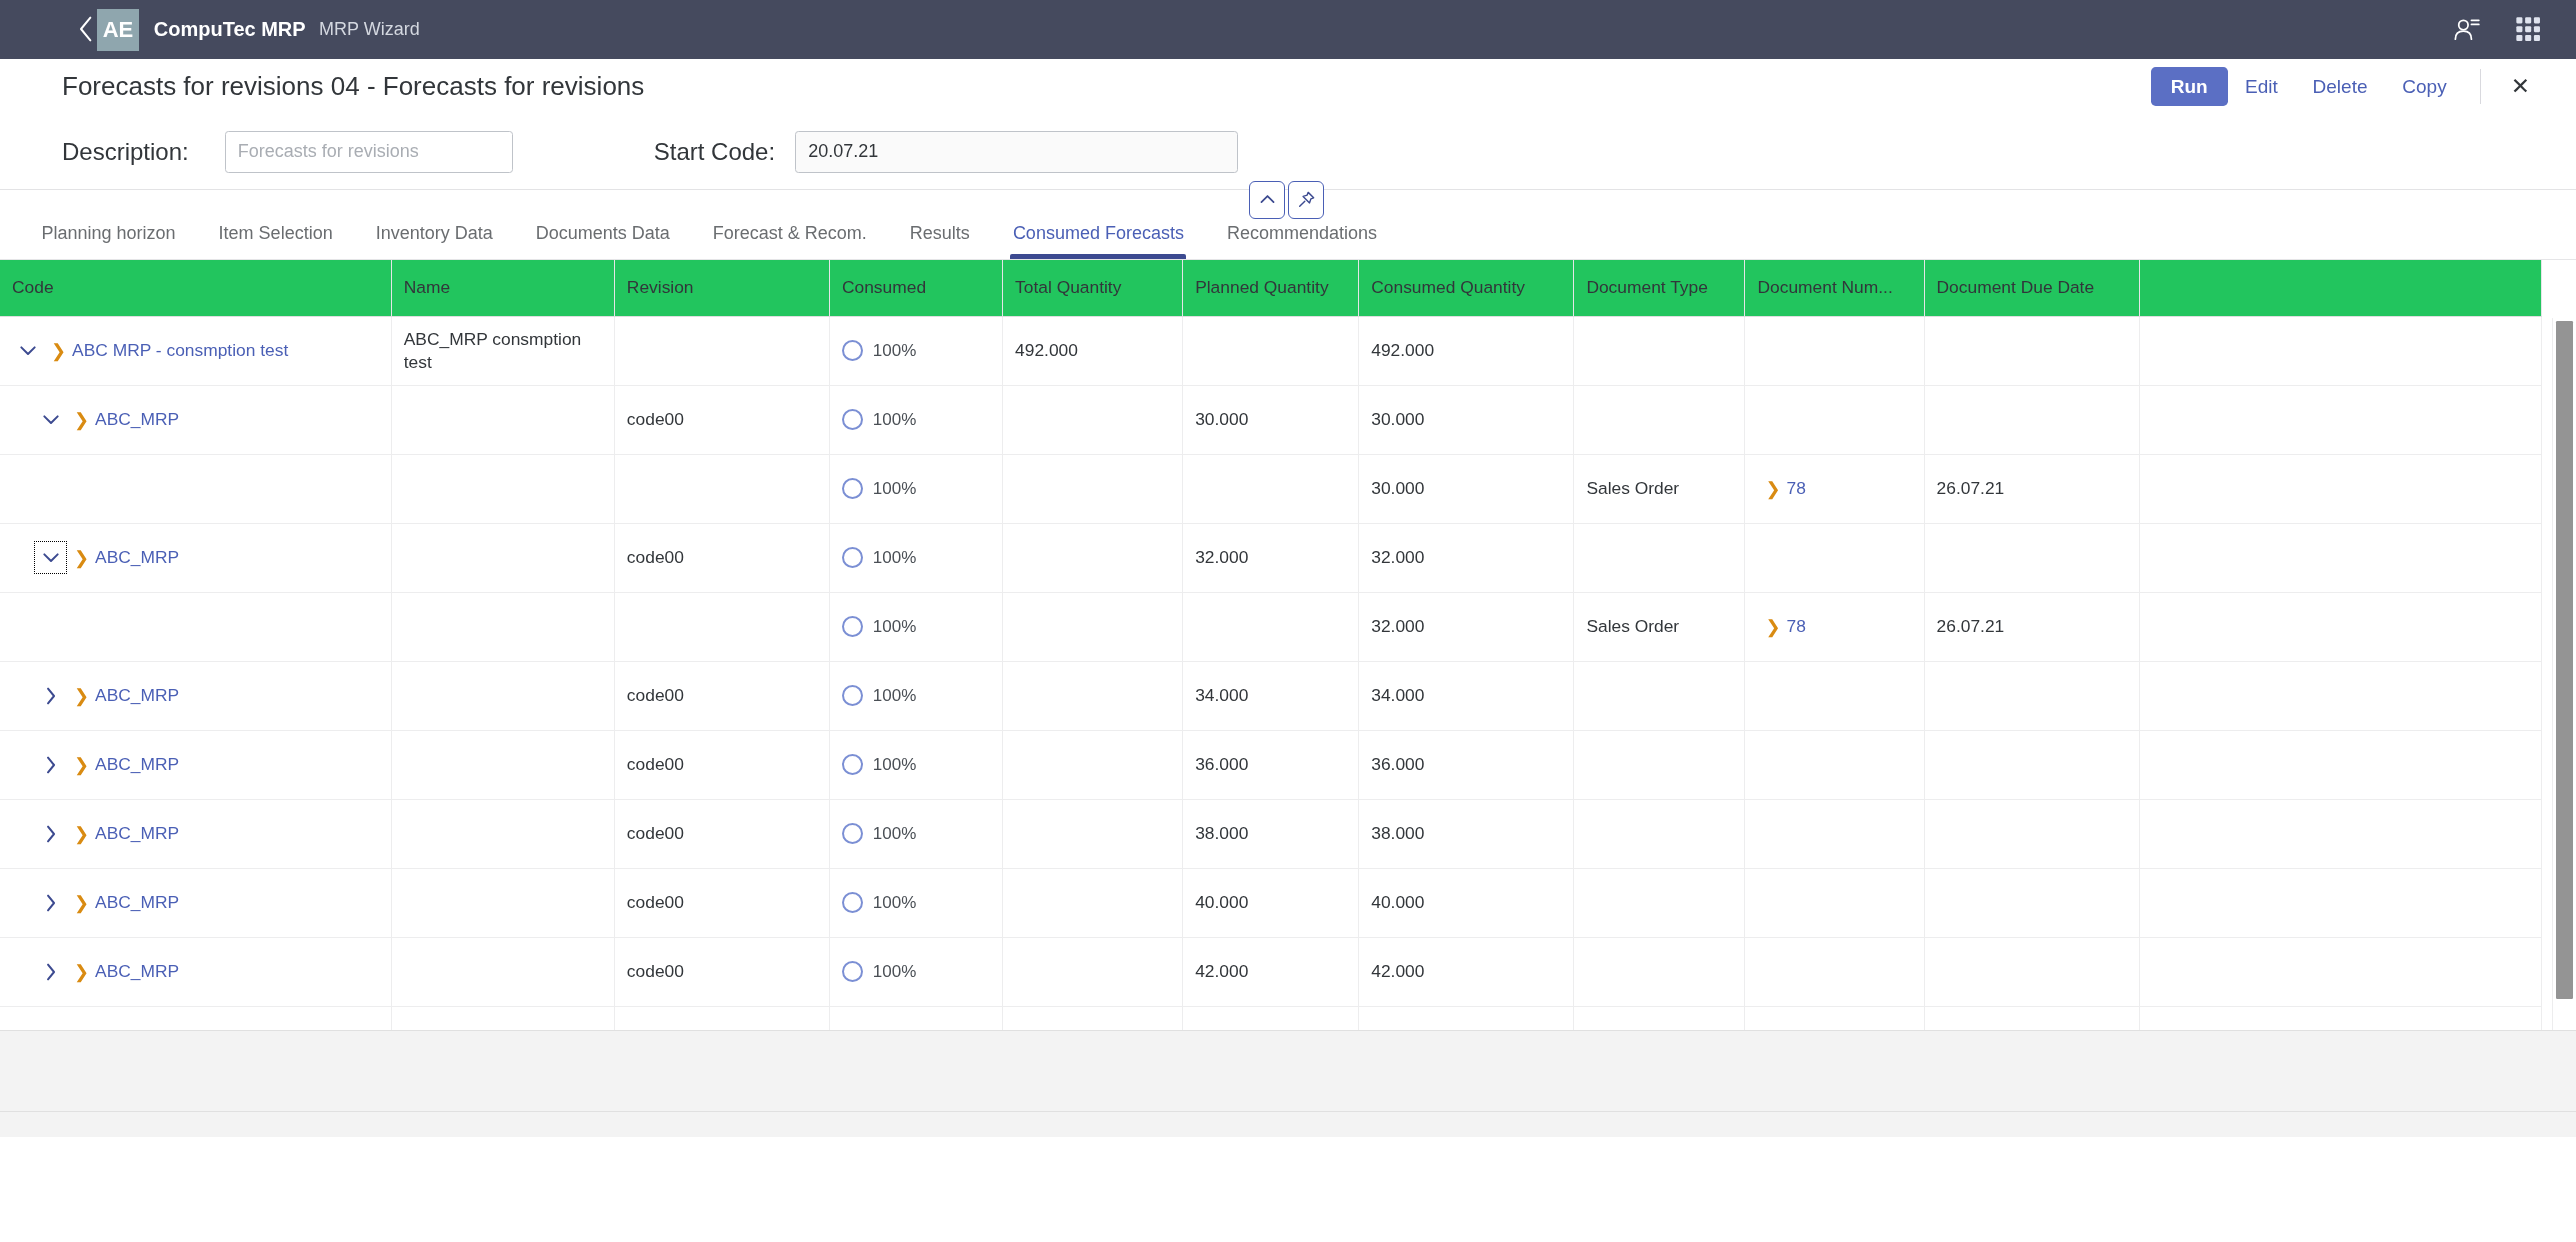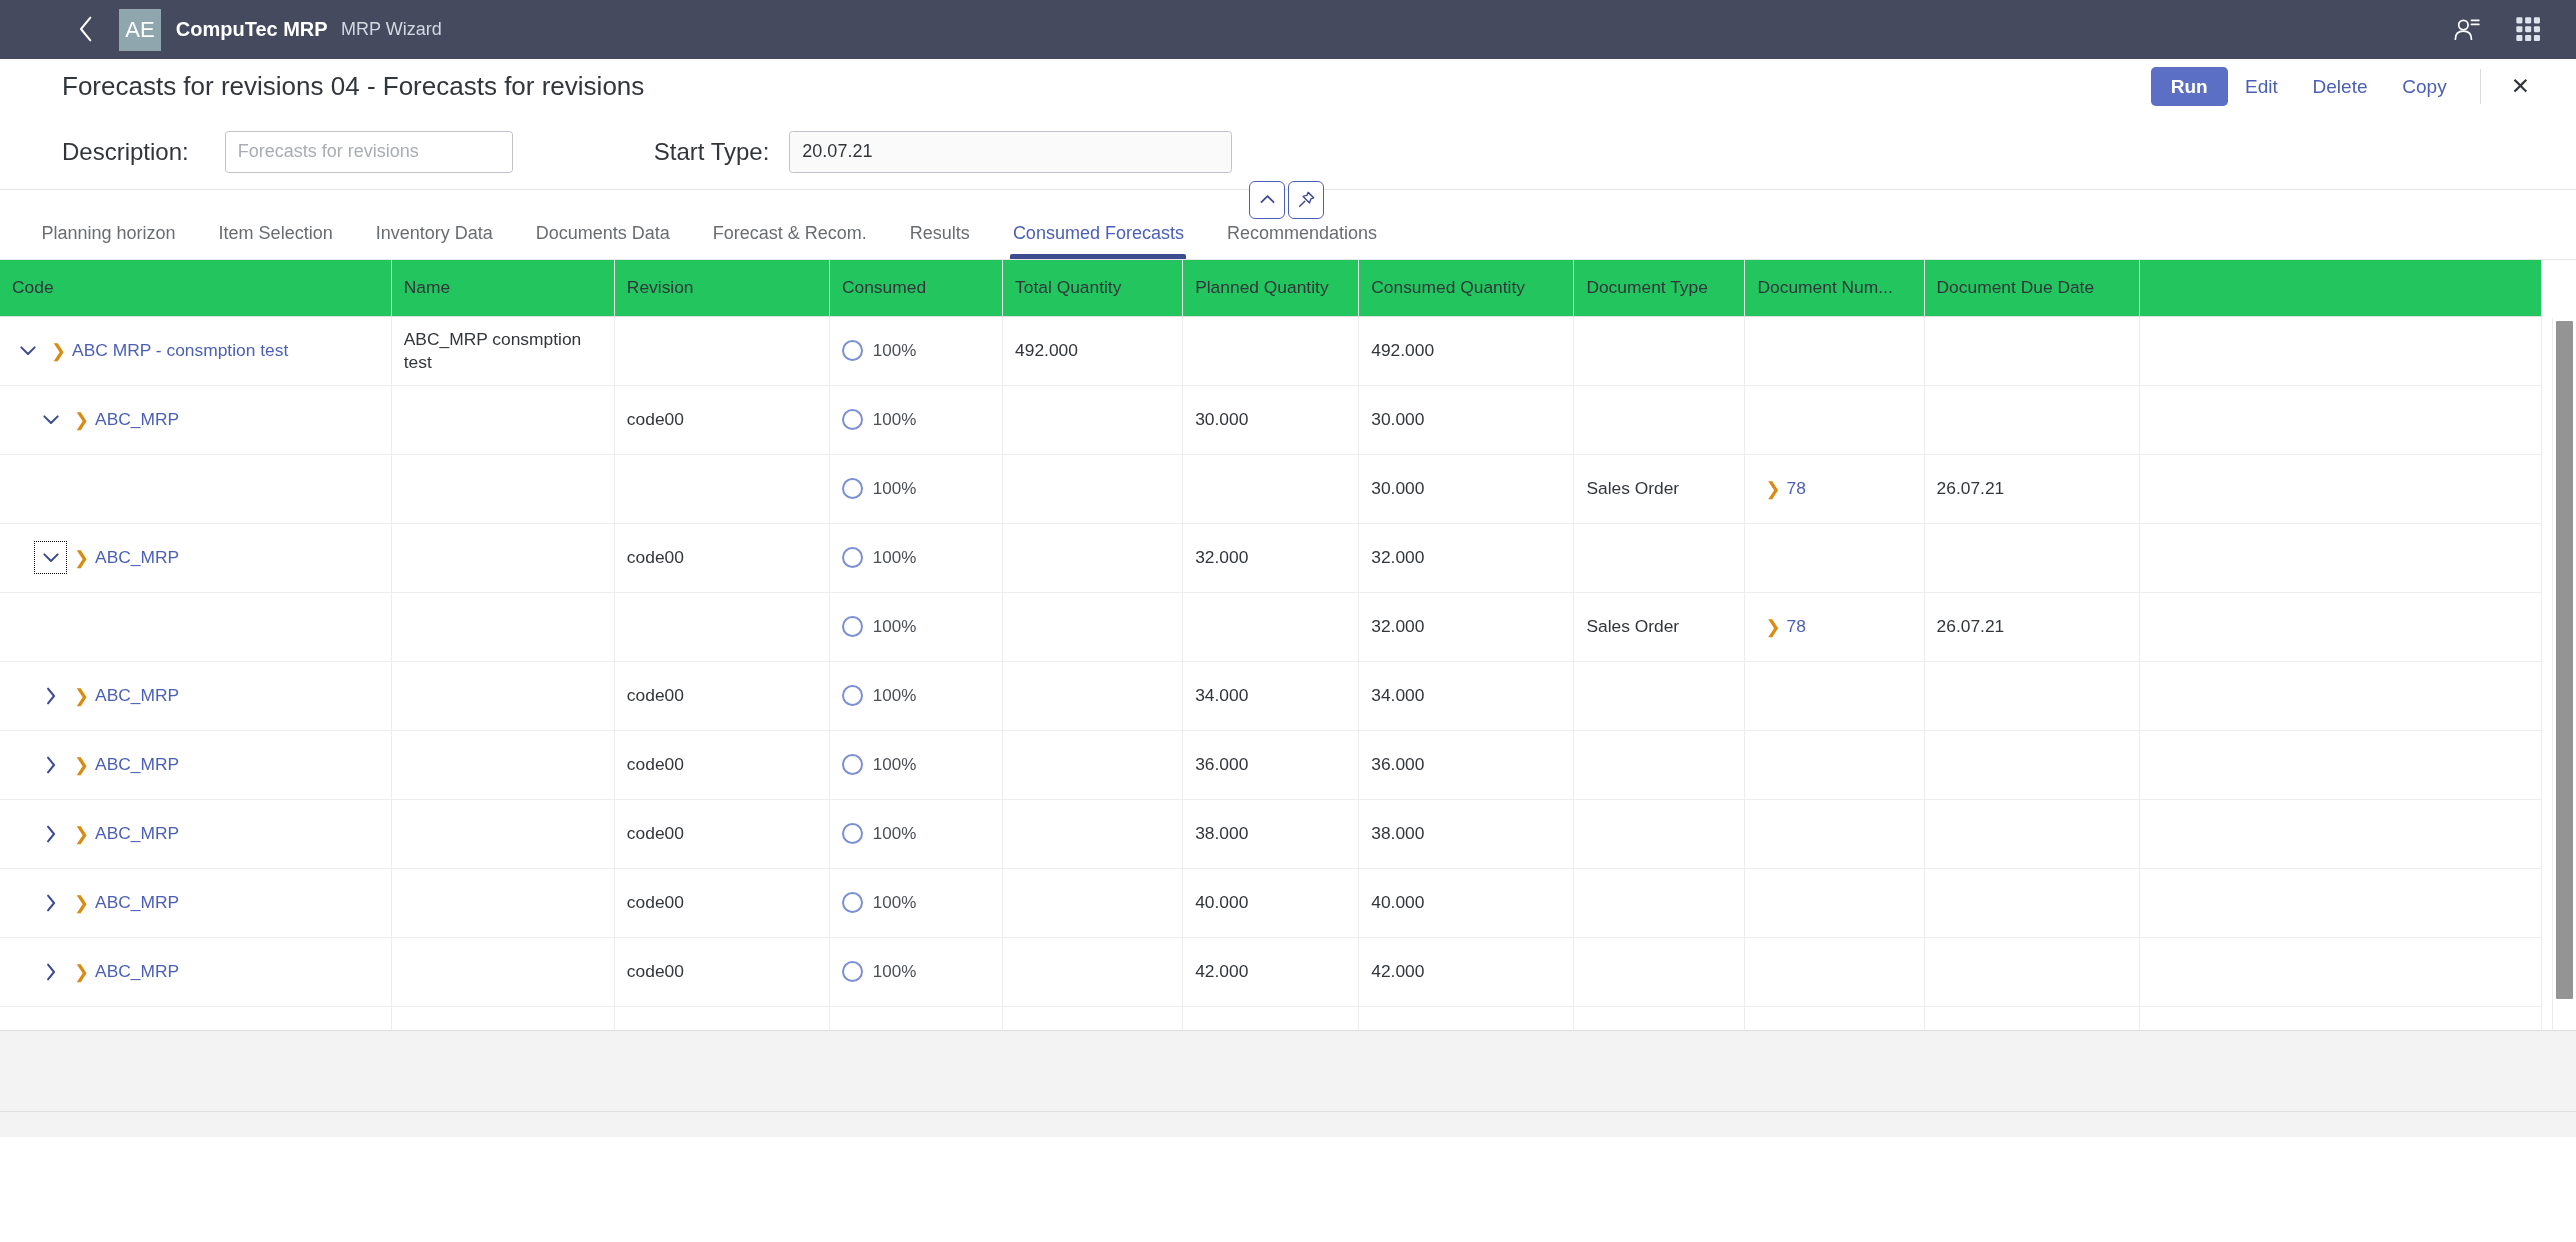--- a/index.html
+++ b/index.html
@@ -24,23 +24,23 @@
     position: absolute; left: 72px; top: 14.8px;
     display: flex; align-items: center; justify-content: center;
     cursor: pointer;
   }
   .back-chevron svg { display:block; }
   .app-logo {
     width: 42px; height: 42px;
     background: #8fa6ae;
     color: #ffffff;
     display: flex; align-items: center; justify-content: center;
-    font-size: 22px; font-weight: 400;
+    font-size: 22px; font-weight: 700;
     letter-spacing: 0px;
-    margin-left: 55px;
+    margin-left: 33px;
     flex: 0 0 auto;
   }
   .app-title {
     color: #ffffff;
     font-size: 20px;
     font-weight: bold;
     margin-left: 14.8px;
     white-space: nowrap;
   }
   .app-subtitle {
@@ -347,21 +347,21 @@
   <div class="vsep"></div>
   <button class="btn-close">✕</button>
 </div>
 
 <div class="form-row">
   <div class="field-group">
     <span class="field-label">Description:</span>
     <input id="desc-field" class="field-input" type="text" placeholder="Forecasts for revisions" style="">
   </div>
   <div class="field-group" style="margin-left:141px">
-    <span class="field-label">Start Type:</span>
+    <span class="field-label">Start Code:</span>
     <input id="start-field" class="field-input" type="text" value="20.07.21" style="">
   </div>
 </div>
 
 <div class="tab-zone">
   <div class="collapse-ctrls">
     <div class="ctrl-btn">
       <svg width="19" height="14.8" viewBox="0 0 28 22" fill="none">
           <path d="M5 15 L14 6 L23 15" stroke="#3c4a90" stroke-width="2.6" stroke-linecap="round" stroke-linejoin="round"></path>
         </svg>

